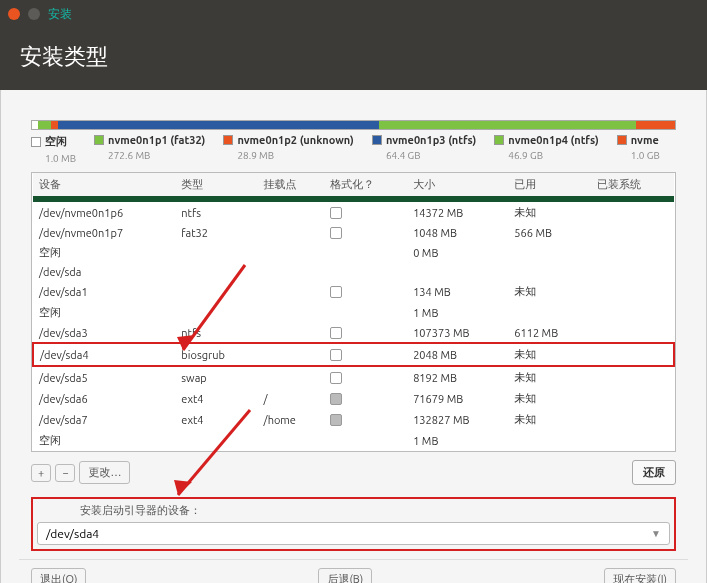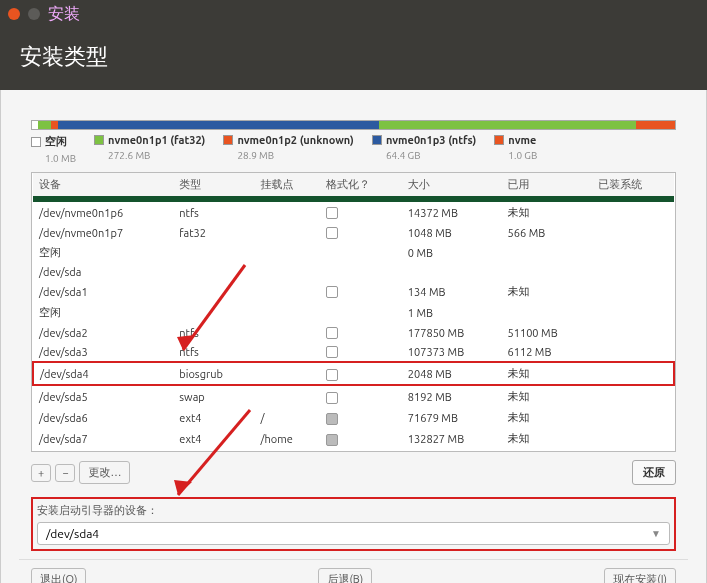--- a/index.html
+++ b/index.html
@@ -2,21 +2,21 @@
 <html><head>
 <meta charset="utf-8">
 <style>
 * { box-sizing: border-box; margin: 0; padding: 0; font-family: "Ubuntu", Arial, sans-serif; }
 body { background: #f0f0f0; width: 707px; height: 583px; position: relative; overflow: hidden; }
 
 .titlebar { background: #3c3b37; height: 28px; display: flex; align-items: center; padding: 0 8px; gap: 8px; }
 .tb-btn { width: 12px; height: 12px; border-radius: 50%; }
 .tb-close { background: #e95420; }
 .tb-min { background: #5c5b58; }
-.tb-title { color: #f0abfc; font-size: 16px; }
+.tb-title { color: #14b8a6; font-size: 12px; }
 
 .header { background: #3c3b37; color: #fff; padding: 14px 20px 18px; font-size: 22px; font-weight: 300; }
 
 .content { background: #f5f5f5; padding: 18px; border: 1px solid #ccc; border-top: none; }
 
 .diskbar { display: flex; height: 10px; margin: 12px 12px 2px; border: 1px solid #aaa; }
 .seg { height: 100%; }
 
 .legend { display: flex; gap: 18px; padding: 2px 12px 8px; font-size: 11px; align-items: flex-start; }
 .lg { display: flex; gap: 4px; flex-direction: column; }
@@ -34,21 +34,21 @@
 .row-hl { border: 2px solid #d62020; }
 .arrow { position: absolute; color: #d62020; font-size: 28px; z-index: 5; pointer-events: none; }
 
 .toolbar { display: flex; padding: 8px 12px; gap: 4px; font-size: 11px; align-items: center; }
 .btn { background: #f5f5f5; border: 1px solid #bbb; padding: 3px 8px; color: #555; cursor: pointer; border-radius: 3px; }
 .btn.sm { padding: 2px 6px; }
 .spacer { flex: 1; }
 .bold-btn { background: #f9f9f9; border: 1px solid #aaa; padding: 4px 10px; font-weight: bold; color: #333; border-radius: 3px; cursor: pointer; }
 
 .boot-area { margin: 4px 12px 8px; border: 2px solid #d62020; padding: 4px; }
-.boot-lbl { font-size: 11px; color: #555; margin-bottom: 4px; }
+.boot-lbl { font-size: 11px; color: #555; margin-bottom: 4px; margin-left: 43px; }
 .combo { border: 1px solid #bbb; background: #fff; padding: 4px 8px; font-size: 12px; display: flex; justify-content: space-between; align-items: center; border-radius: 3px; }
 .dd { color: #888; font-size: 10px; }
 
 .footer { display: flex; justify-content: space-between; gap: 8px; padding: 8px 12px; font-size: 11px; border-top: 1px solid #ddd; background: #f5f5f5; }
 </style>
 </head>
 <body>
 
 <div class="titlebar">
   <span class="tb-btn tb-close"></span>
@@ -89,20 +89,27 @@
           <span class="lg-name">nvme0n1p2 (unknown)</span>
         </div>
         <span class="lg-size">28.9 MB</span>
       </div>
       <div class="lg">
         <div class="lg-top">
           <span class="lg-sw" style="background:#2c5aa0"></span>
           <span class="lg-name">nvme0n1p3 (ntfs)</span>
         </div>
         <span class="lg-size">64.4 GB</span>
+      </div>
+      <div class="lg">
+        <div class="lg-top">
+          <span class="lg-sw" style="background:#7dc242"></span>
+          <span class="lg-name">nvme0n1p4 (ntfs)</span>
+        </div>
+        <span class="lg-size">46.9 GB</span>
       </div>
       <div class="lg">
         <div class="lg-top">
           <span class="lg-sw" style="background:#e95420"></span>
           <span class="lg-name">nvme</span>
         </div>
         <span class="lg-size">1.0 GB</span>
       </div>
     </div>
 
@@ -168,29 +175,20 @@
           <tr>
             <td>空闲</td>
             <td></td>
             <td></td>
             <td></td>
             <td>1 MB</td>
             <td></td>
             <td></td>
           </tr>
           <tr>
-            <td>/dev/sda2</td>
-            <td>ntfs</td>
-            <td></td>
-            <td><span class="ck"></span></td>
-            <td>177850 MB</td>
-            <td>51100 MB</td>
-            <td></td>
-          </tr>
-          <tr>
             <td>/dev/sda3</td>
             <td>ntfs</td>
             <td></td>
             <td><span class="ck"></span></td>
             <td>107373 MB</td>
             <td>6112 MB</td>
             <td></td>
           </tr>
           <tr class="row-hl">
             <td>/dev/sda4</td>

